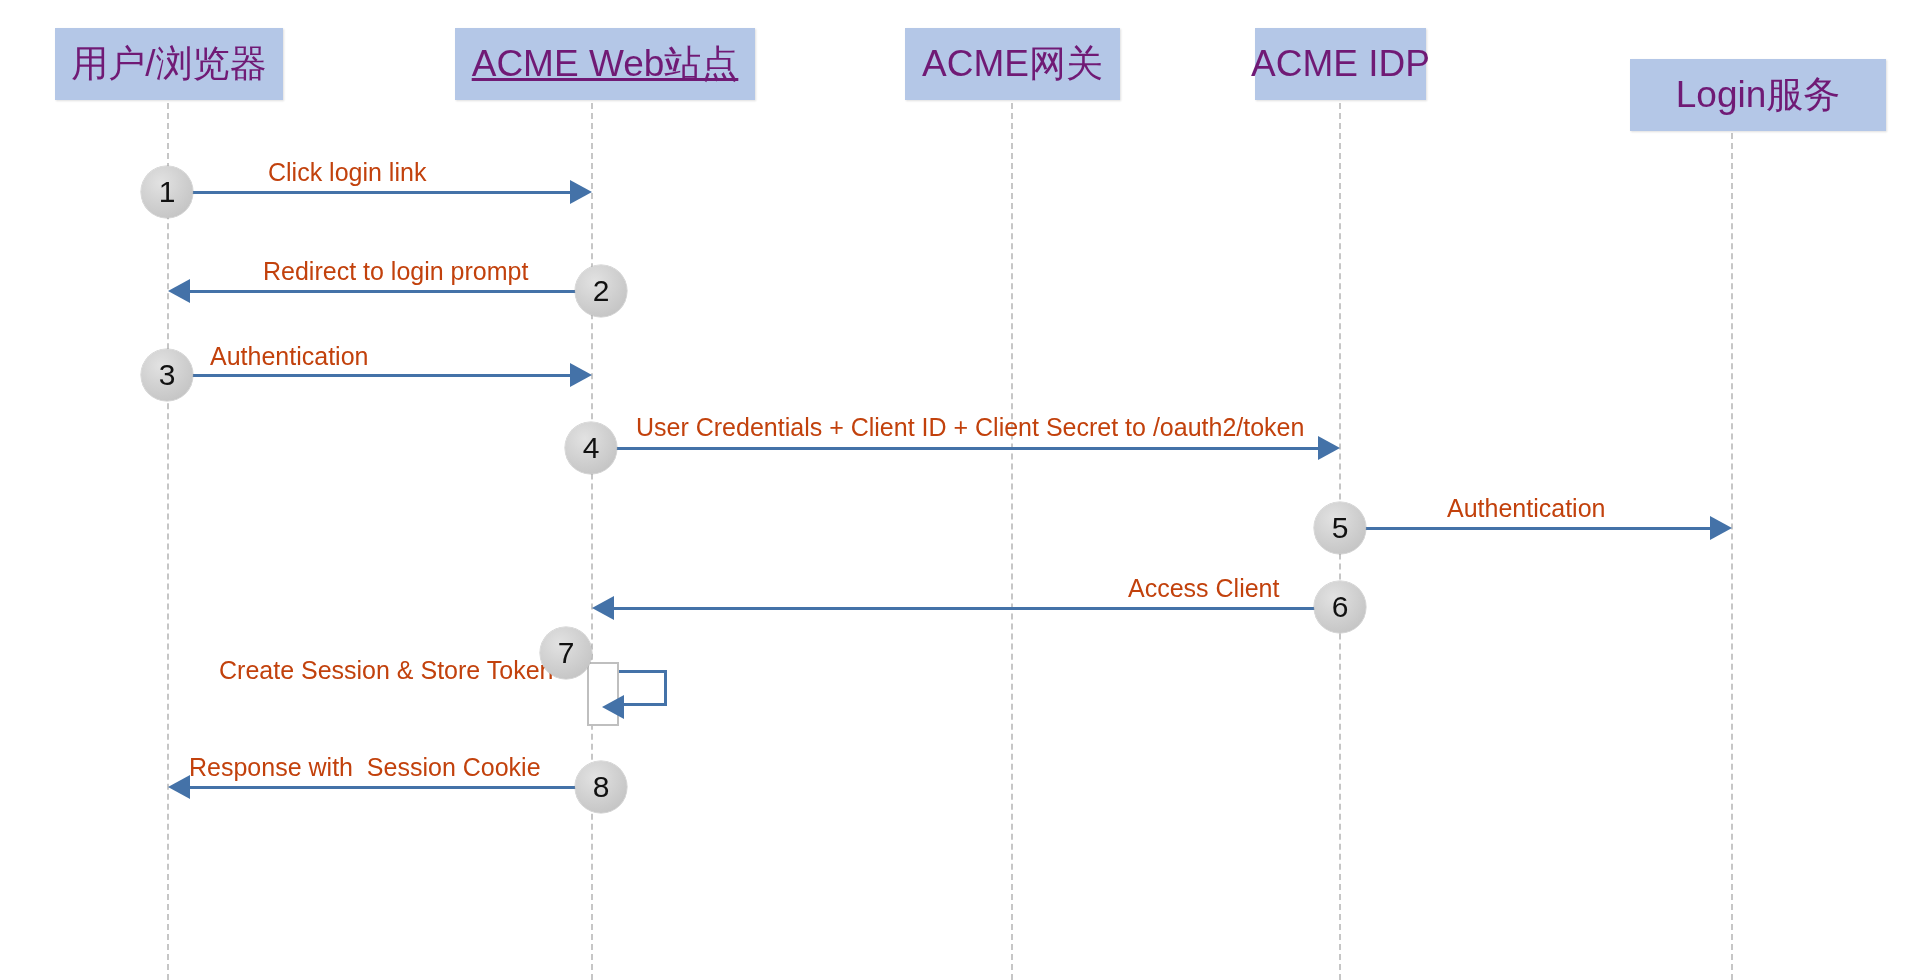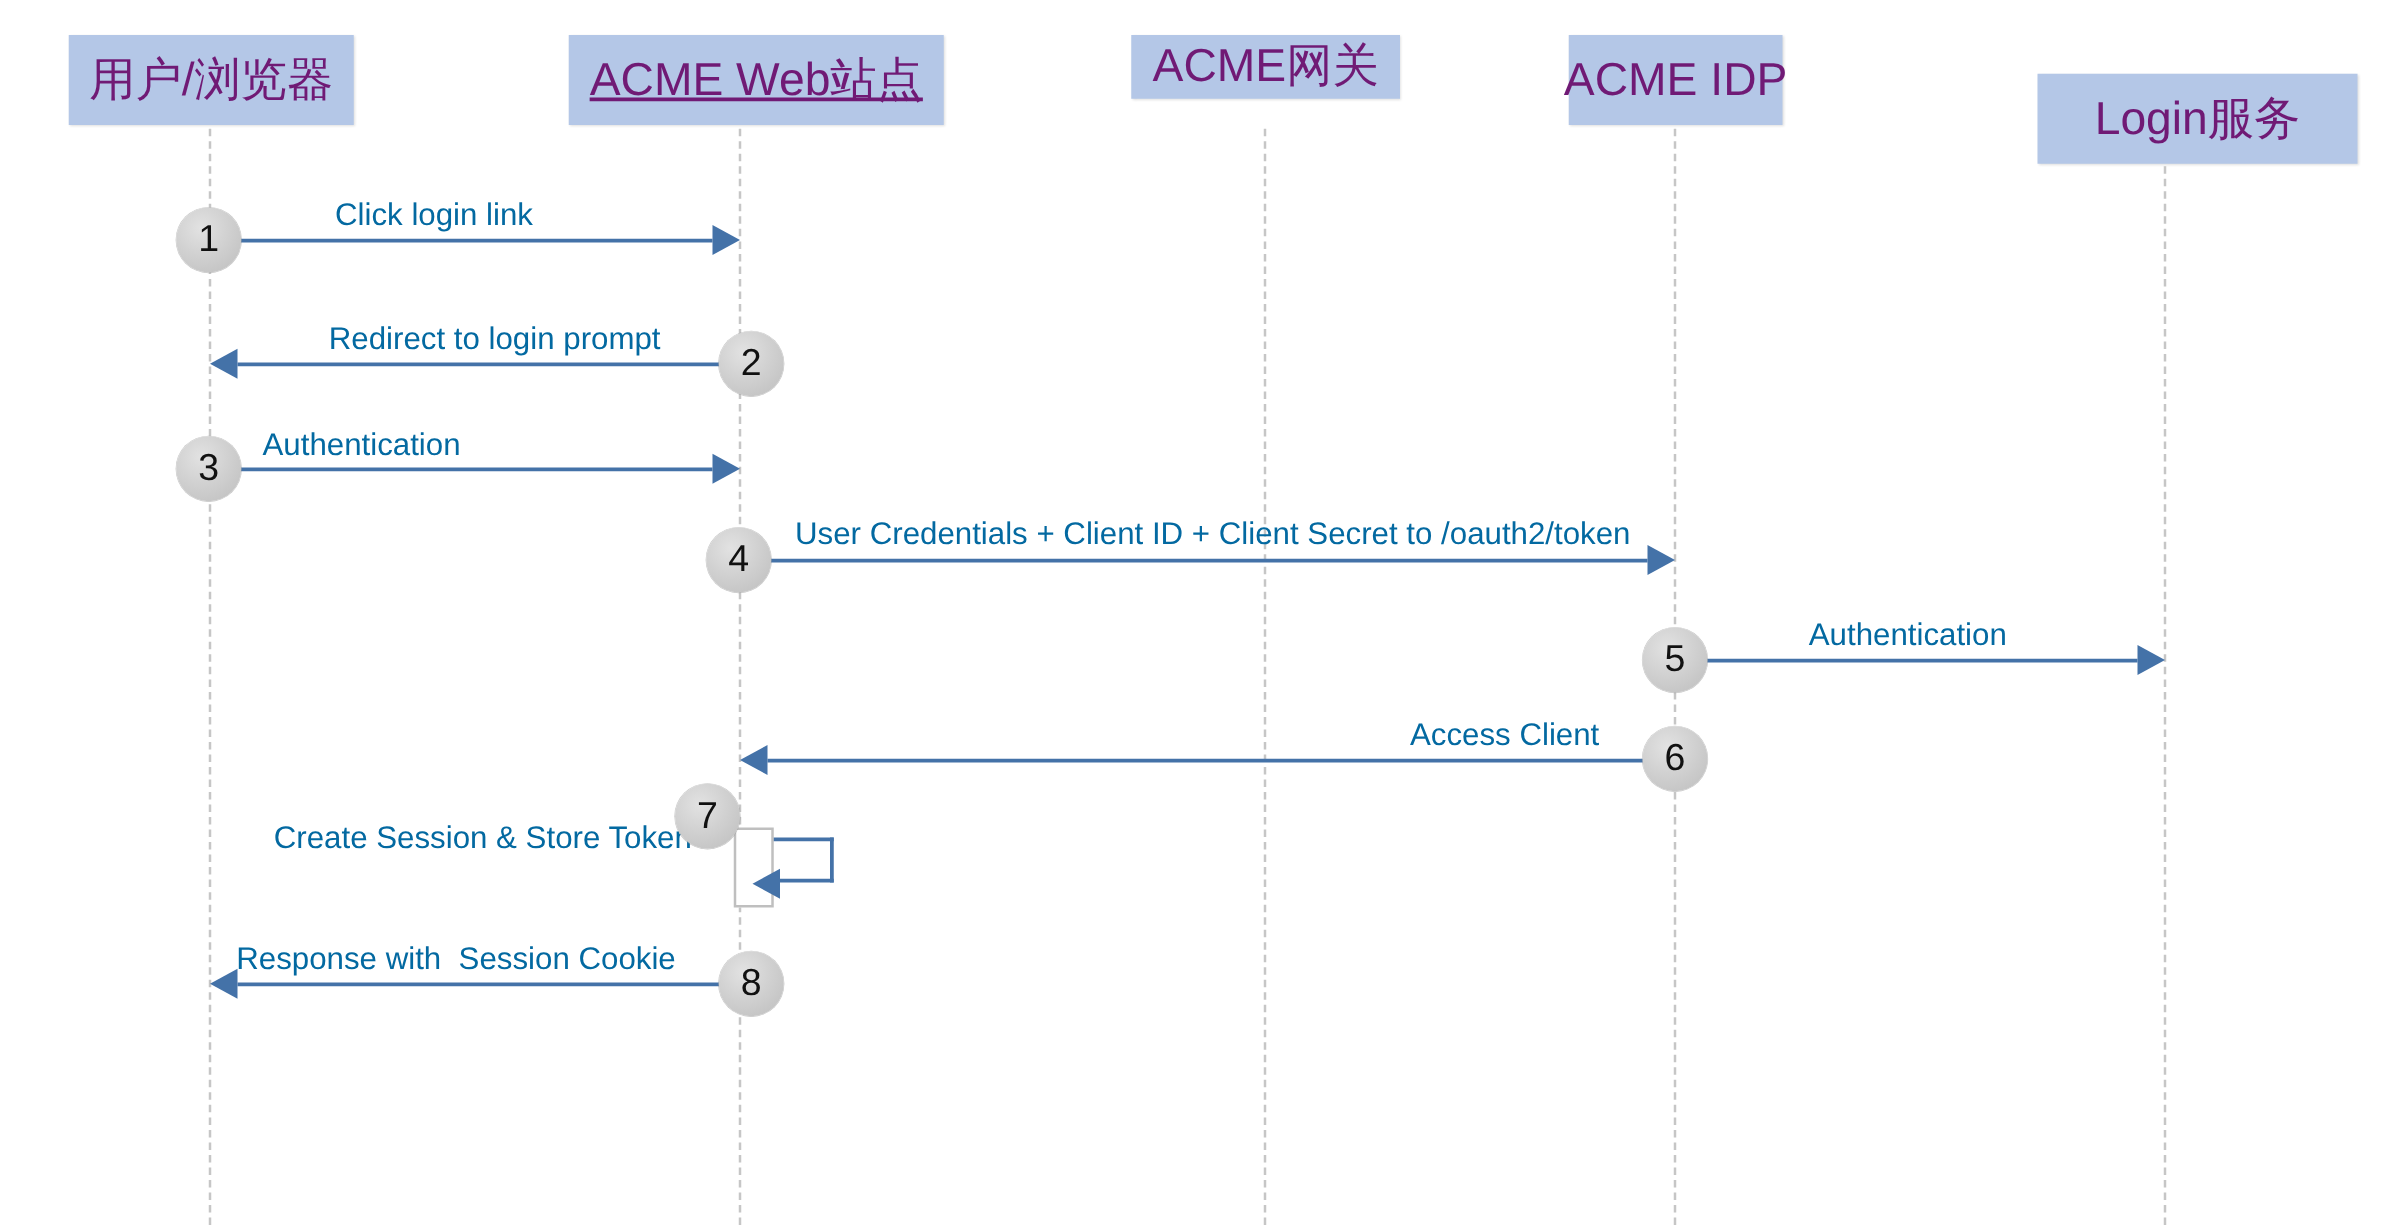--- a/index.html
+++ b/index.html
@@ -56,21 +56,21 @@
   .arrowhead.left{
     border-top:12px solid transparent;
     border-bottom:12px solid transparent;
     border-right:22px solid #4472a8;
   }
 
   
   .msg-label{
     position:absolute;
     font-size:25px;
-    color:#0369a1;
+    color:#c2410c;
     white-space:pre;
     line-height:1;
   }
 
   
   .step-badge{
     position:absolute;
     width:52px;height:52px;
     border-radius:50%;
     background:radial-gradient(circle at 38% 32%, #e2e2e2 0%, #d2d2d2 42%, #bdbdbd 100%);
@@ -109,21 +109,21 @@
   <div class="lifeline" style="left:1731px;top:103px;height:877px;"></div>
 
   <div class="participant" style="left:55px;top:28px;width:228px;height:72px;">
     <span>用户/浏览器</span>
   </div>
 
   <div class="participant" style="left:455px;top:28px;width:300px;height:72px;text-decoration:underline;">
     <span>ACME Web站点</span>
   </div>
 
-  <div class="participant" style="left:905px;top:28px;width:215px;height:51px;">
+  <div class="participant" style="left:905px;top:28px;width:215px;height:72px;">
     <span>ACME网关</span>
   </div>
 
   <div class="participant" style="left:1255px;top:28px;width:171px;height:72px;">
     <span>ACME IDP</span>
   </div>
 
   <div class="participant" style="left:1630px;top:28px;width:256px;height:72px;margin-top:31px;">
     <span>Login服务</span>
   </div>

